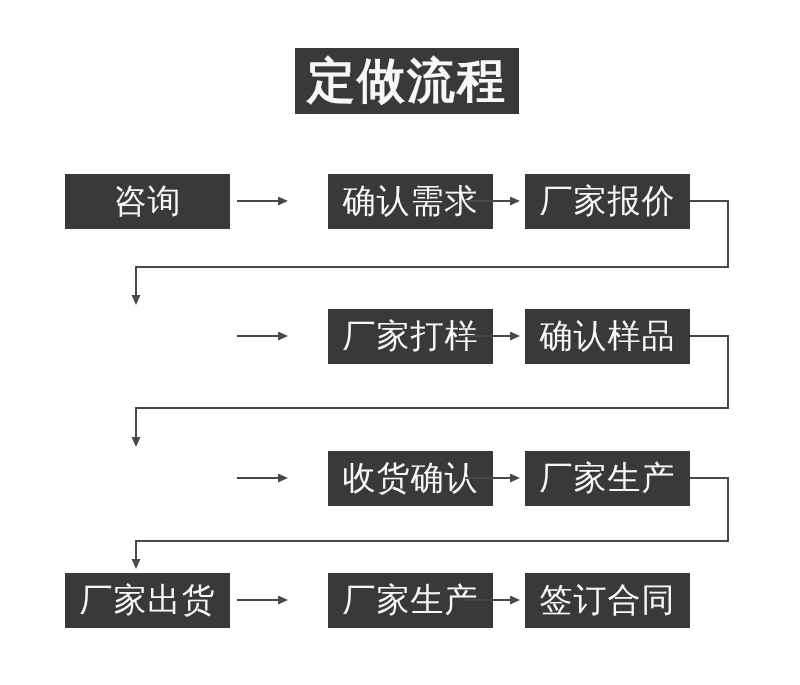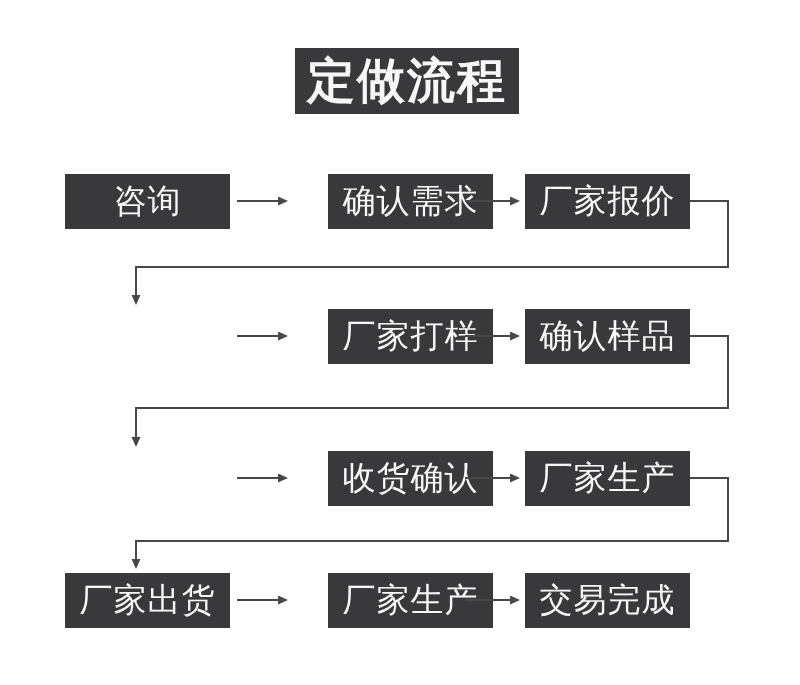--- a/index.html
+++ b/index.html
@@ -73,21 +73,21 @@
   <div class="step r1 c3">厂家报价</div>
 
   <div class="step r2 c2">厂家打样</div>
   <div class="step r2 c3">确认样品</div>
 
   <div class="step r3 c2">收货确认</div>
   <div class="step r3 c3">厂家生产</div>
 
   <div class="step r4 c1">厂家出货</div>
   <div class="step r4 c2">厂家生产</div>
-  <div class="step r4 c3">交易完成</div>
+  <div class="step r4 c3">签订合同</div>
 
   <svg class="connectors" viewBox="0 0 800 685" aria-hidden="true">
     <defs>
       <marker id="arrowhead" markerWidth="12" markerHeight="12" refX="8" refY="4.5" orient="auto" markerUnits="userSpaceOnUse">
         <path d="M0,0 L10,4.5 L0,9 z"></path>
       </marker>
     </defs>
 
     <line x1="237" y1="201" x2="286" y2="201" marker-end="url(#arrowhead)"></line>
     <line x1="465" y1="201" x2="518" y2="201" marker-end="url(#arrowhead)"></line>

